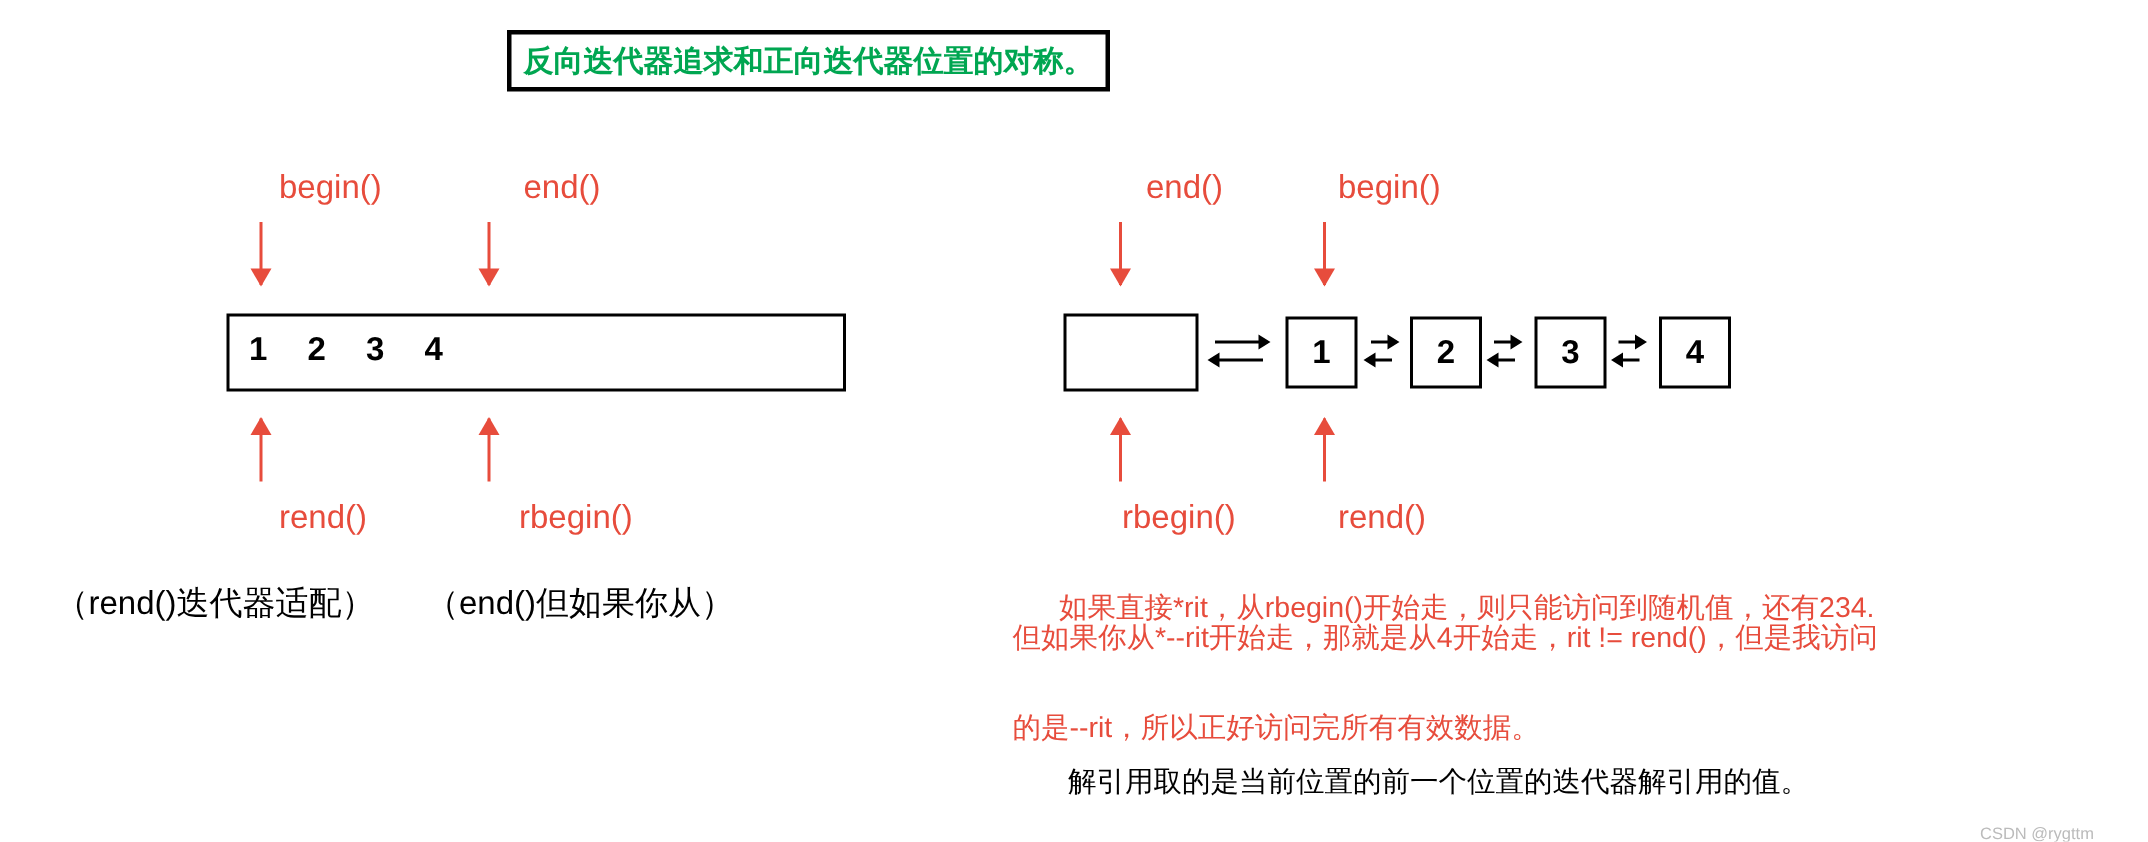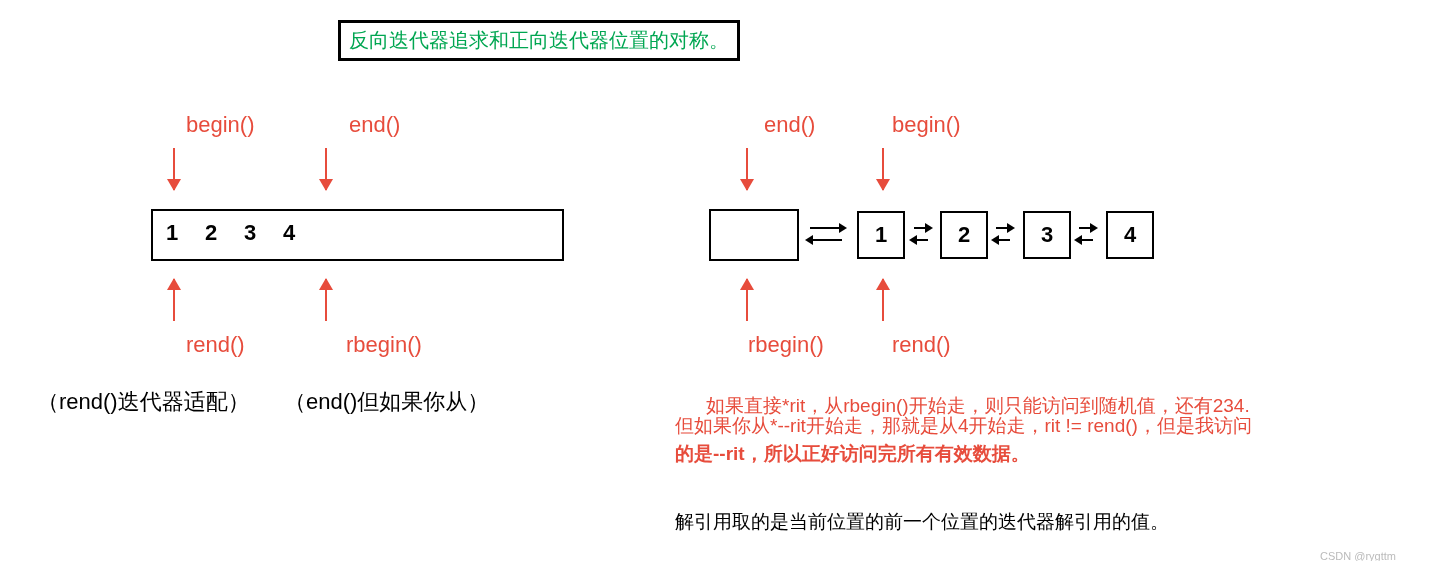--- a/index.html
+++ b/index.html
@@ -11,21 +11,21 @@
     font-family: "Microsoft YaHei", "PingFang SC", Arial, sans-serif;
     position: relative;
   }
   .title-box {
     position: absolute;
     left: 338px;
     top: 20px;
     border: 3px solid #000;
     padding: 4px 8px;
     color: #00a651;
-    font-weight: normal;
+    font-weight: bold;
     font-size: 20px;
   }
   .red-label {
     position: absolute;
     color: #e74c3c;
     font-size: 22px;
     margin-left: 44px;
   }
   .black-label {
     position: absolute;
@@ -205,16 +205,16 @@
 <div class="node" style="left:1106px; top:211px; width:44px; height:44px;">4</div>
 
 <div class="arrow-up" style="left:746px; top:279px; height:42px;"></div>
 <div class="arrow-up" style="left:882px; top:279px; height:42px;"></div>
 
 <div class="red-label" style="left:704px; top:332px;">rbegin()</div>
 <div class="red-label" style="left:848px; top:332px;">rend()</div>
 
 <div class="red-text" style="left:706px; top:388px;text-align:right;">如果直接*rit，从rbegin()开始走，则只能访问到随机值，还有234.</div>
 <div class="red-text" style="left:675px; top:408px;">但如果你从*--rit开始走，那就是从4开始走，rit != rend()，但是我访问</div>
-<div class="red-text" style="left:675px; top:436px;font-weight:bold;">的是--rit，所以正好访问完所有有效数据。</div>
-<div class="black-text" style="left:675px; top:504px;">解引用取的是当前位置的前一个位置的迭代器解引用的值。</div>
+<div class="red-text" style="left:675px; top:468px;">的是--rit，所以正好访问完所有有效数据。</div>
+<div class="black-text" style="left:712px; top:504px;">解引用取的是当前位置的前一个位置的迭代器解引用的值。</div>
 
 <div class="watermark" style="left:1320px; top:520px;margin-top:30px;">CSDN @rygttm</div>
 
 </body></html>

